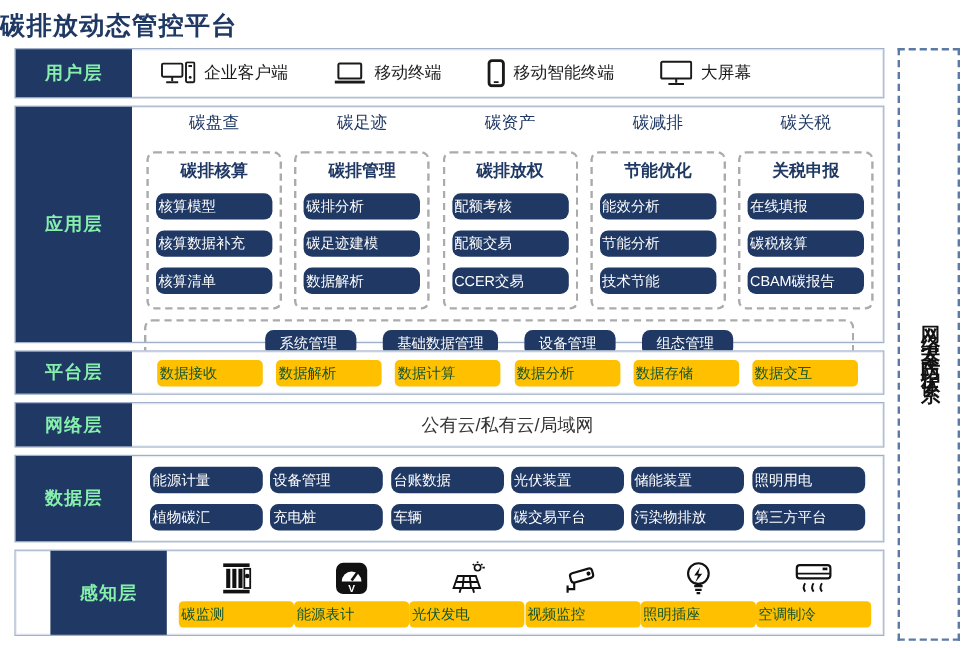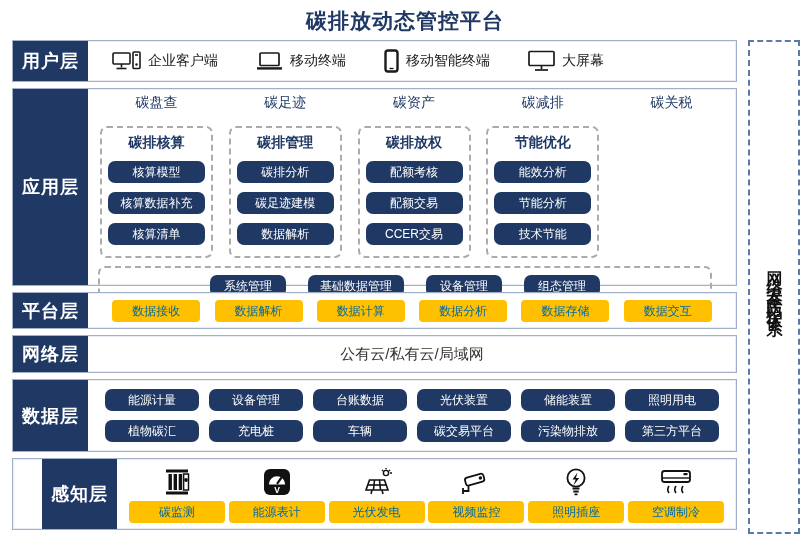--- a/index.html
+++ b/index.html
@@ -1,54 +1,54 @@
 <!DOCTYPE html>
 <html><head>
 <meta charset="utf-8">
 <style>
   * { margin:0; padding:0; box-sizing:border-box; }
   html,body { width:810px; height:540px; background:#fff;
     font-family:"Liberation Sans","DejaVu Sans",sans-serif; }
   .page { position:relative; width:810px; height:540px; overflow:hidden; }
 
-  .title { text-align:center; font-size:21px; font-weight:bold; color:#1F3864; padding-top:7px; letter-spacing:1px; }
+  .title { font-size:21px; font-weight:bold; color:#1F3864; padding-top:7px; letter-spacing:1px; }
 
   .main { position:absolute; left:12px; top:40px; width:788px; bottom:6px; display:flex; gap:11px; }
   .layers { flex:1; display:flex; flex-direction:column; gap:6px; }
 
   .row { border:1px solid #9FB0C8; background:#fff; display:flex; box-shadow:0 0 0 1px #E8EDF4 inset; }
-  .row-label { width:75px; flex-shrink:0; background:#1F3864; color:#ffffff; font-weight:bold; font-size:18px;
+  .row-label { width:97px; flex-shrink:0; background:#1F3864; color:#86efac; font-weight:bold; font-size:15px;
     display:flex; align-items:center; justify-content:center; letter-spacing:1px; }
   .row-content { flex:1; min-width:0; }
 
   
   .row-user { height:42px; }
   .user-items { height:100%; display:flex; align-items:center; gap:38px; padding-left:24px; }
   .user-item { display:flex; align-items:center; gap:7px; }
   .user-item .lbl { font-size:14px; color:#1a1a1a; }
 
   
   .row-app { height:198px; }
   .app-cols { display:flex; justify-content:space-between; padding:5px 8px 0 12px; }
   .app-col { width:113px; display:flex; flex-direction:column; align-items:center; }
   .app-col-header { font-size:14px; font-weight:normal; color:#1F3864; margin-bottom:14px; }
   .app-box { width:100%; border:2px dashed #ABABAB; border-radius:7px; padding:6px 5px 11px;
     display:flex; flex-direction:column; align-items:center; gap:9px; }
   .app-box-title { font-size:14px; font-weight:bold; color:#1F3864; }
   .pill { background:#1F3864; color:#fff; font-size:12px; line-height:14px; padding:4px 2px;
-    border-radius:7px; width:97px; text-align:center; white-space:nowrap; }
+    border-radius:7px; width:97px; text-align:left; white-space:nowrap; }
   .common-box { border:2px dashed #ABABAB; border-radius:7px; margin:8px 24px 16px 10px; padding:7px 0;
     display:flex; justify-content:center; gap:22px; }
   .common-box .pill { width:auto; min-width:76px; padding:4px 12px; }
 
   
   .row-platform { height:37px; }
   .chip-row { height:100%; display:flex; align-items:center; justify-content:space-evenly; padding:0 10px; }
-  .chip { background:#FFC000; color:#0369a1; font-size:12px; line-height:14px; padding:4px 2px; width:88px;
-    text-align:center; border-radius:4px; white-space:nowrap; }
+  .chip { background:#FFC000; color:#14532d; font-size:12px; line-height:14px; padding:4px 2px; width:88px;
+    border-radius:4px; white-space:nowrap; }
 
   
   .row-network { height:38px; }
   .net-text { height:100%; display:flex; align-items:center; justify-content:center;
     font-size:15px; color:#333; }
 
   
   .row-data { height:73px; }
   .data-grid { height:100%; display:grid; grid-template-columns:repeat(6,1fr); row-gap:9px;
     align-content:center; padding:16px 12px; }
@@ -170,20 +170,26 @@
               <div class="app-box">
                 <div class="app-box-title">节能优化</div>
                 <div class="pill">能效分析</div>
                 <div class="pill">节能分析</div>
                 <div class="pill">技术节能</div>
               </div>
             </div>
 
             <div class="app-col">
               <div class="app-col-header">碳关税</div>
+              <div class="app-box">
+                <div class="app-box-title">关税申报</div>
+                <div class="pill">在线填报</div>
+                <div class="pill">碳税核算</div>
+                <div class="pill">CBAM碳报告</div>
+              </div>
             </div>
 
           </div>
           <div class="common-box">
             <div class="pill">系统管理</div>
             <div class="pill">基础数据管理</div>
             <div class="pill">设备管理</div>
             <div class="pill">组态管理</div>
           </div>
         </div>

